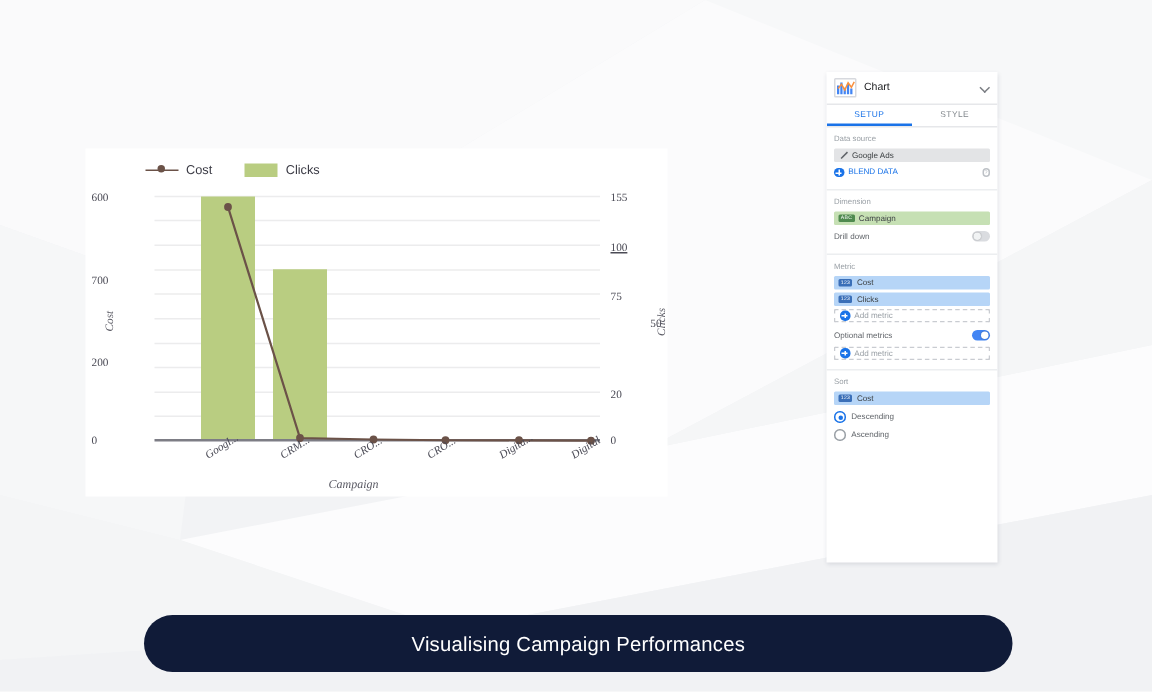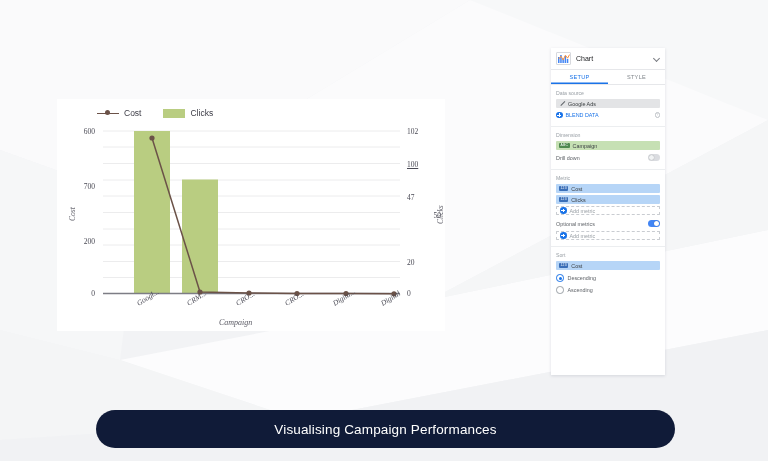--- a/index.html
+++ b/index.html
@@ -46,21 +46,21 @@
   .ax-label {
     position: absolute;
     font-size: 7.5px; color: #595963;
     font-family: "Liberation Serif", serif;
     font-style: italic;
   }
   .tick {
     position: absolute; font-size: 7.5px; color: #4a4a55;
     font-family: "Liberation Serif", serif;
   }
-  .ytick-l { text-align: right; width: 34px; }
+  .ytick-l { width: 34px; }
   .ytick-r { text-align: left; width: 34px; }
   .xtick {
     position: absolute;
     font-size: 7.5px; color: #4a4a55;
     font-family: "Liberation Serif", serif;
     font-style: italic;
     transform: rotate(-32deg);
     transform-origin: left top;
     white-space: nowrap;
   }
@@ -266,23 +266,23 @@
           <circle cx="289" cy="194.5" r="2.6"></circle>
           <circle cx="337" cy="194.8" r="2.6"></circle>
         </g>
       </svg>
 
       <div class="tick ytick-l" style="left:4px;  top:28px;">600</div>
       <div class="tick ytick-l" style="left:4px;  top:83px;">700</div>
       <div class="tick ytick-l" style="left:4px;  top:138px;">200</div>
       <div class="tick ytick-l" style="left:4px;  top:190px;">0</div>
 
-      <div class="tick ytick-r" style="left:350px; top:28px;">102</div>
+      <div class="tick ytick-r" style="left:350px; top:28px;">155</div>
       <div class="tick ytick-r" style="left:350px; top:61px;text-decoration:underline;">100</div>
-      <div class="tick ytick-r" style="left:350px; top:94px;">47</div>
+      <div class="tick ytick-r" style="left:350px; top:94px;">75</div>
       <div class="tick ytick-r" style="left:350px; top:112px;text-align:right;">50</div>
       <div class="tick ytick-r" style="left:350px; top:159px;">20</div>
       <div class="tick ytick-r" style="left:350px; top:190px;">0</div>
 
       <div class="ax-label axis-title-y" style="left:11px; top:122px;">Cost</div>
       <div class="ax-label axis-title-y" style="left:379px; top:125px;">Clicks</div>
       <div class="ax-label" style="left:162px; top:219px; font-size:8px;">Campaign</div>
 
       <div class="xtick" style="left:78px;  top:201px;">Googl...</div>
       <div class="xtick" style="left:128px; top:201px;">CRM...</div>

